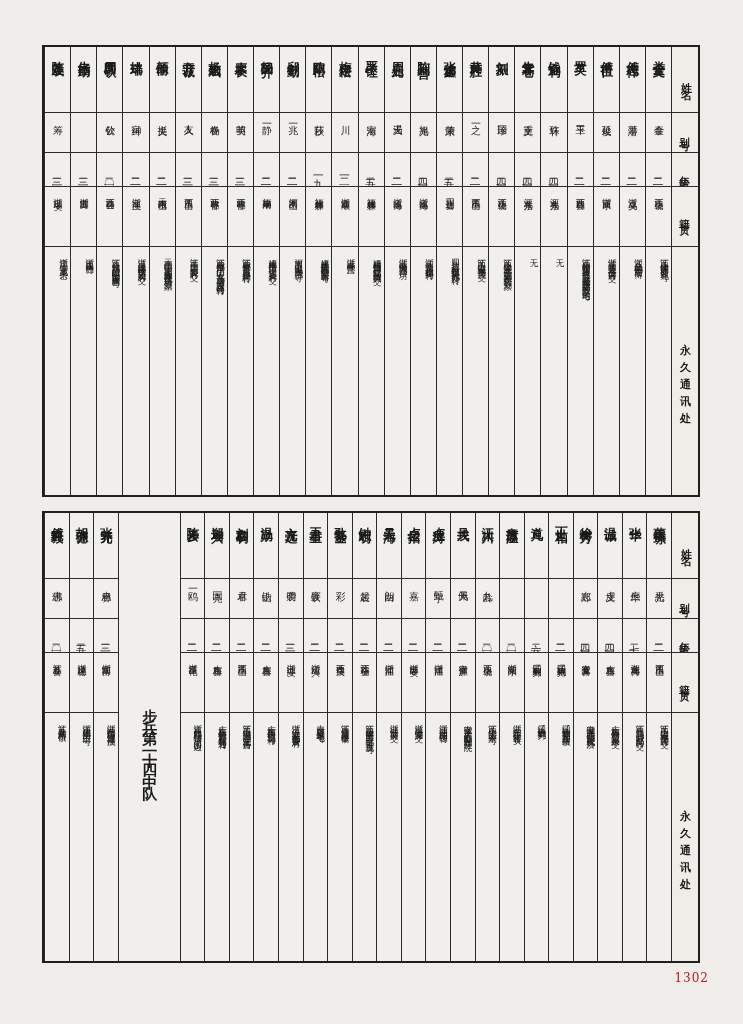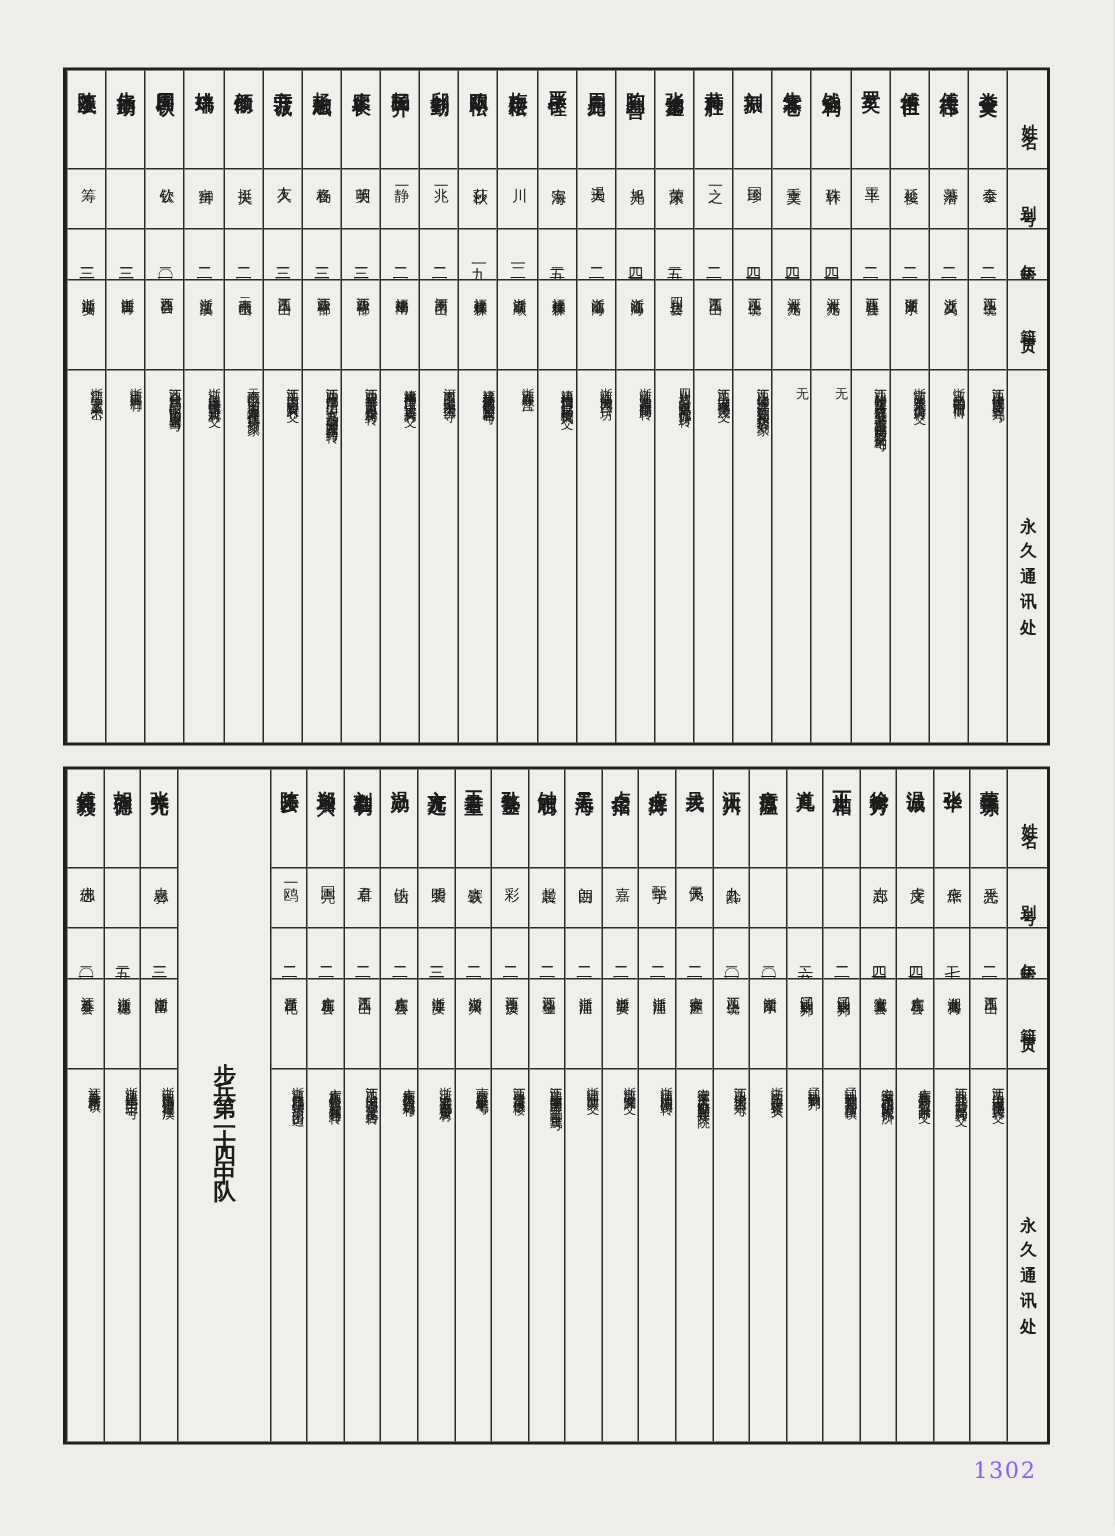--- a/index.html
+++ b/index.html
@@ -39,22 +39,22 @@
   .hcell { font-weight: bold; justify-content: center; font-size: 11px; }
   .hcell.c-name   { letter-spacing: 6px; }
   .hcell.c-alias  { letter-spacing: 4px; font-size: 10.5px; }
   .hcell.c-age    { letter-spacing: 2px; font-size: 10.5px; }
   .hcell.c-origin { letter-spacing: 6px; font-size: 10.5px; }
   .hcell.c-addr {
     display: flex; align-items: center; justify-content: center;
     font-size: 11px; letter-spacing: 17px; padding-top: 14px;
   }
   .page-number {
-    position: absolute; top: 971px; right: 52px;
-    font-size: 15px; letter-spacing: 1px; color: #8b5cf6;
+    position: absolute; top: 971px; right: 34px;
+    font-size: 12px; letter-spacing: 1px; color: #b91c1c;
   }
 </style>
 </head>
 <body>
 
 <div class="page">
   <div class="table table-top" id="table-top">
       <div class="col header-col">
         <div class="cell c-name hcell">
           <span>姓名</span>

